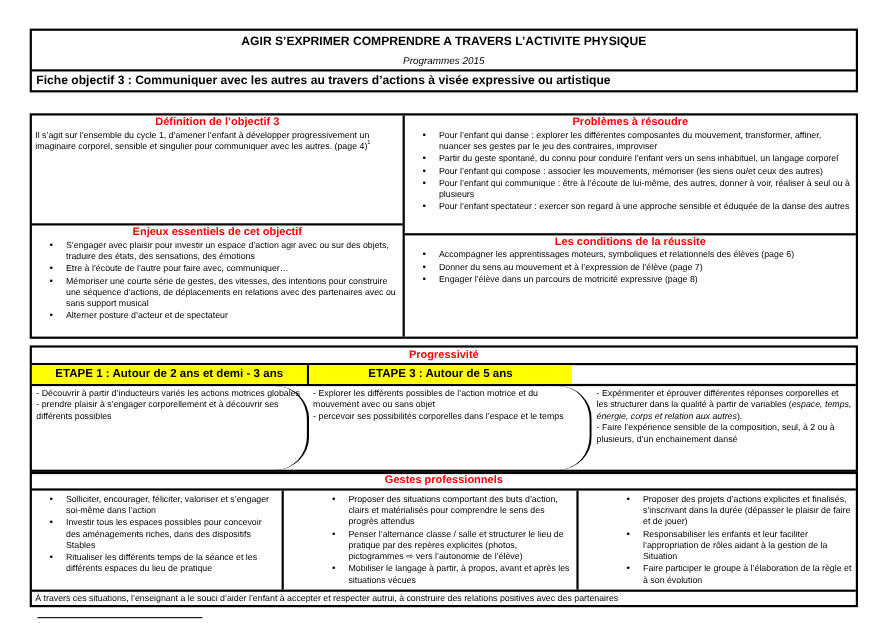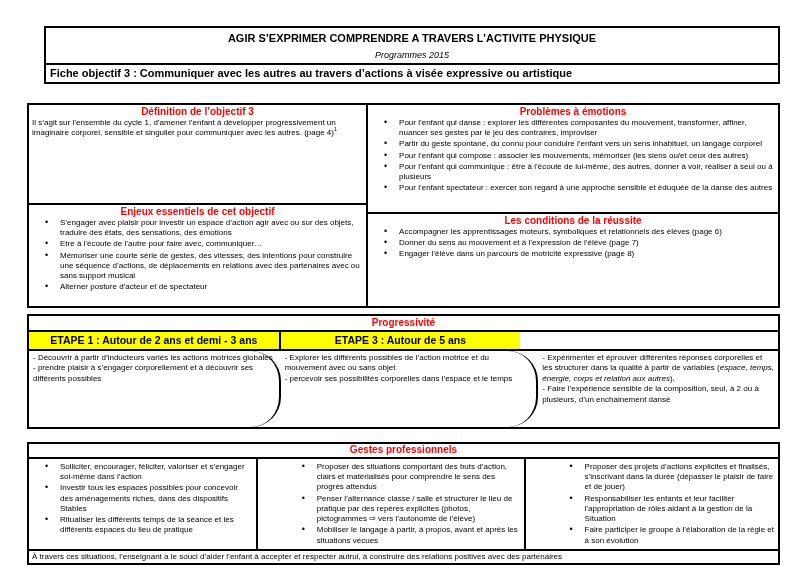--- a/index.html
+++ b/index.html
@@ -7,21 +7,21 @@
   body {
     width: 800px; height: 566px;
     font-family: "Liberation Sans", sans-serif;
     color: #000;
     position: relative;
     overflow: hidden;
   }
   .page { padding: 26px 20px 0 27px; }
 
   
-  .header-box { border: 2px solid #000; margin-left: 17px; }
+  .header-box { border: 2px solid #000; }
   .doc-title { font-size: 11px; font-weight: bold; text-align: center; padding-top: 4px; }
   .doc-subtitle { font-size: 9px; font-style: italic; text-align: center; margin-top: 6px; padding-bottom: 3px; }
   .fiche-row { border-top: 2px solid #000; font-size: 11px; font-weight: bold; padding: 2px 4px 3px; }
 
   
   .sec-title { color: #ff0000; font-weight: bold; text-align: center; font-size: 10px; padding-top: 1px; }
   .sec-body { font-size: 8px; line-height: 1.28; }
   ul.bullets { list-style: none; margin: 1px 2px 0 0; padding-left: 14px; }
   ul.bullets li { position: relative; padding-left: 17px; margin-bottom: 1px; white-space: pre-line; }
   ul.bullets li::before { content: "\2022"; position: absolute; left: 2px; top: -1px; font-size: 9px; }
@@ -47,21 +47,21 @@
   }
   .prog-heads { border-bottom: 2px solid #000; }
   .prog-heads > div:last-child, .prog-body > div:last-child { border-right: none; }
   .prog-body > div {
     font-size: 8px; line-height: 1.3; padding: 2px 4px; height: 76px;
     border-right: 2px solid #000; white-space: pre-line; border-radius: 30px;
   }
   .pw1 { width: 33.6%; } .pw2 { width: 34.4%; } .pw3 { width: 32%; }
 
   
-  .gestes-table { border: 2px solid #000; margin-top: 13px; }
+  .gestes-table { border: 2px solid #000; margin-top: 0; }
   .gestes-title { border-bottom: 2px solid #000; padding: 0 0 2px; }
   .gestes-cols { display: flex; gap: 28px; }
   .gestes-cols > div { border-right: 2px solid #000; padding: 2px 2px 2px 0; min-height: 84px; }
   .gestes-cols > div:last-child { border-right: none; }
   .gw1 { width: 33%; } .gw2 { width: 34.6%; } .gw3 { width: 32.4%; }
   .gestes-footer { border-top: 2px solid #000; font-size: 8px; padding: 1px 3px 2px; }
 
   
   .footnote-area { margin-top: 9px; margin-left: 7px; }
   .footnote-rule { width: 150px; border-top: 1px solid #000; margin-bottom: 3px; }
@@ -89,21 +89,21 @@
         <ul class="bullets sec-body">
             <li>S’engager avec plaisir pour investir un espace d’action agir avec ou sur des objets, traduire des états, des sensations,  des émotions</li>
             <li>Etre à l’écoute de l’autre pour faire avec, communiquer…</li>
             <li>Mémoriser une courte série de gestes, des vitesses, des intentions pour construire une séquence d’actions, de déplacements en relations avec des partenaires avec ou sans support musical</li>
             <li>Alterner posture d’acteur et de spectateur</li>
           </ul>
       </div>
     </div>
     <div class="main-col col-right">
       <div class="cell-prob">
-        <div class="sec-title">Problèmes à émotions</div>
+        <div class="sec-title">Problèmes à résoudre</div>
         <ul class="bullets sec-body">
             <li>Pour l’enfant qui danse : explorer les différentes composantes du mouvement, transformer, affiner, nuancer ses gestes par le jeu des contraires, improviser</li>
             <li>Partir du geste spontané, du connu pour conduire l’enfant vers un sens inhabituel, un langage corporel</li>
             <li>Pour l’enfant qui compose : associer les mouvements, mémoriser (les siens ou/et ceux des autres)</li>
             <li>Pour l’enfant qui communique : être à l’écoute de lui-même, des autres, donner à voir, réaliser à seul ou à plusieurs</li>
             <li>Pour l’enfant spectateur : exercer son regard à une approche sensible et éduquée de la danse des autres</li>
           </ul>
       </div>
       <div class="cell-grow">
         <div class="sec-title">Les conditions de la réussite</div>

